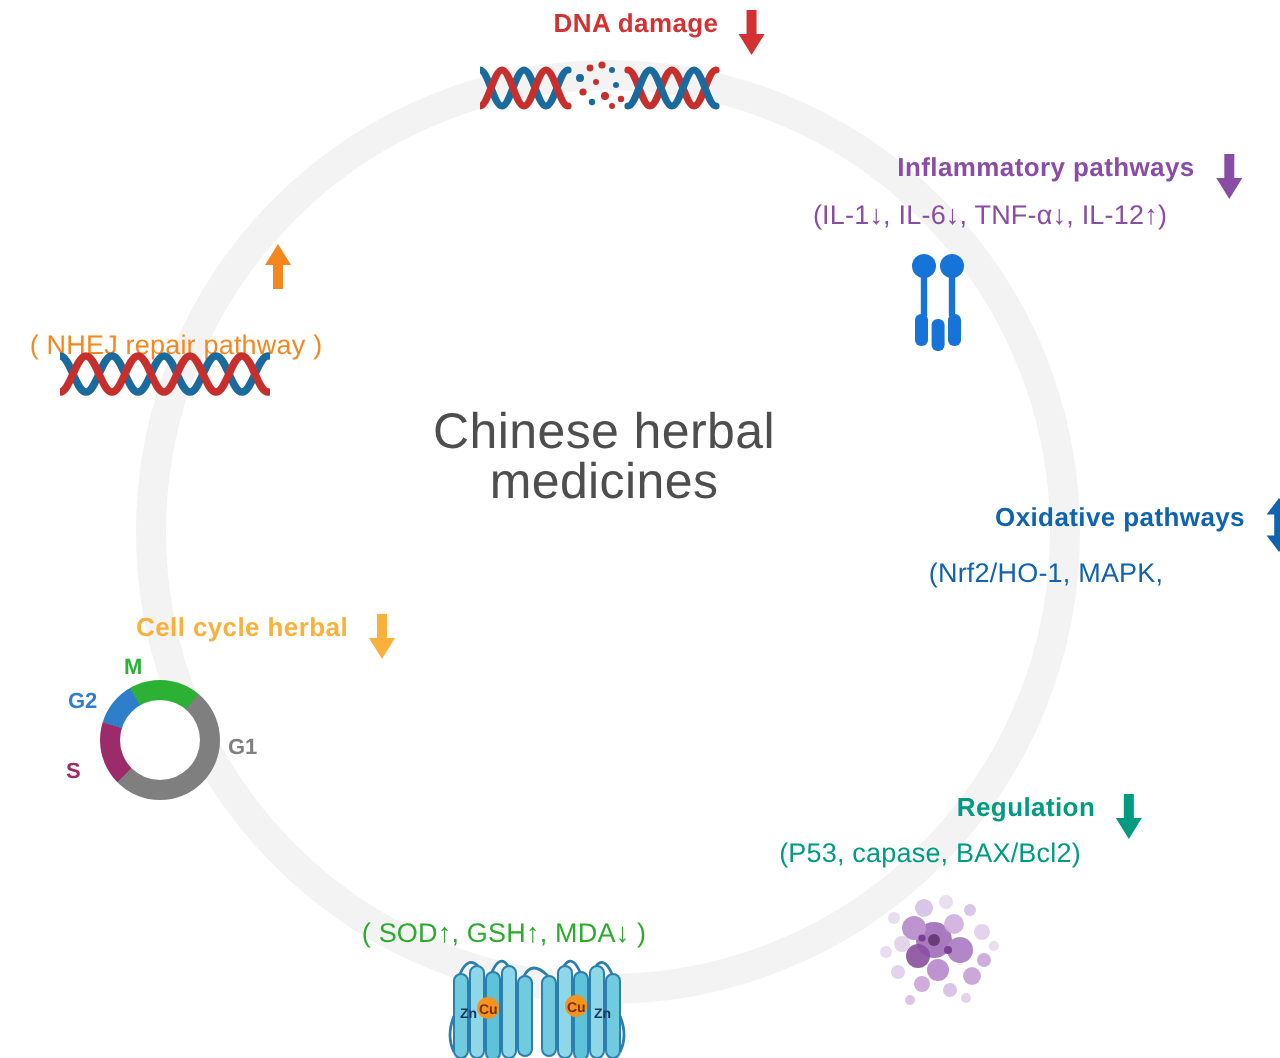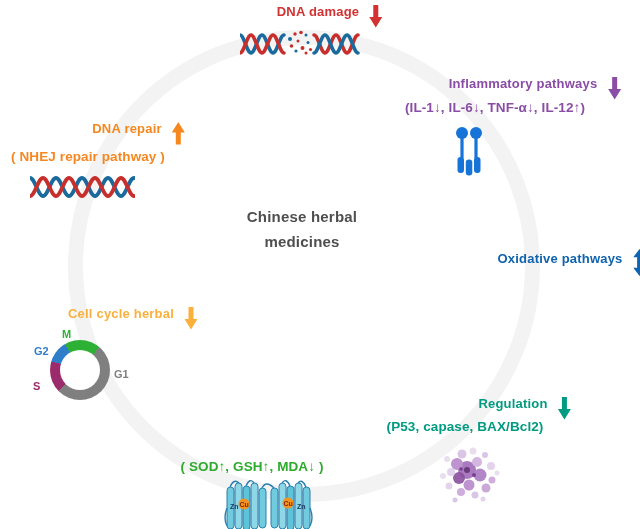--- a/index.html
+++ b/index.html
@@ -11,33 +11,33 @@
     position:absolute;left:68px;top:30px;width:472px;height:472px;
     border:15px solid #f3f3f3;border-radius:50%;box-sizing:border-box;
   }
   .trow{
     position:absolute;transform:translateX(-50%);
     display:flex;align-items:flex-start;gap:10px;
     font-weight:bold;font-size:13px;white-space:nowrap;letter-spacing:.2px;margin-left:48px;
   }
   .sub{
     position:absolute;transform:translateX(-50%);
-    font-weight:bold;font-size:13.5px;white-space:nowrap;letter-spacing:.1px;
+    font-weight:normal;font-size:13.5px;white-space:nowrap;letter-spacing:.1px;
   }
   .c-red{color:#d23231}
   .c-purple{color:#8a4da5}
   .c-orange{color:#f6871f}
   .c-amber{color:#fbb03b}
   .c-blue{color:#1063ae}
   .c-teal{color:#009b80}
   .c-green{color:#2dab2d}
   .abs{position:absolute}
   .center-text{
     position:absolute;left:202px;top:204px;width:200px;text-align:center;
-    font-weight:bold;font-size:15px;line-height:25px;color:#4e4e4e;letter-spacing:.2px;
+    font-weight:normal;font-size:25px;line-height:25px;color:#4e4e4e;letter-spacing:.2px;
   }
   .arr{flex:0 0 auto;margin-top:1px}
   .cycle-donut{
     position:absolute;left:50px;top:340px;width:60px;height:60px;border-radius:50%;
     background:conic-gradient(#2db135 0deg 40deg,#7f7f7f 40deg 225deg,#9c2b6b 225deg 287deg,#2e7ec9 287deg 330deg,#2db135 330deg 360deg);
   }
   .cycle-donut::after{
     content:"";position:absolute;left:10px;top:10px;width:40px;height:40px;
     background:#ffffff;border-radius:50%;
   }
@@ -85,42 +85,42 @@
     <circle cx="11" cy="7" r="6" fill="#1673d8"></circle>
     <circle cx="25" cy="7" r="6" fill="#1673d8"></circle>
     <rect x="9.4" y="11" width="3.2" height="21" fill="#1673d8"></rect>
     <rect x="23.4" y="11" width="3.2" height="21" fill="#1673d8"></rect>
     <rect x="6.5" y="31" width="6.5" height="16" rx="3" fill="#1673d8"></rect>
     <rect x="14.8" y="33.5" width="6.5" height="16" rx="3" fill="#1673d8"></rect>
     <rect x="23" y="31" width="6.5" height="16" rx="3" fill="#1673d8"></rect>
   </svg>
 
   <div class="trow c-orange" style="left:91px;top:121px">
-    <span>DNA repair</span>
     <svg class="arr" width="14" height="23" viewBox="0 0 14 23">
       <path d="M4.5,22.5 L9.5,22.5 L9.5,10.5 L13.5,10.5 L7,0 L0.5,10.5 L4.5,10.5 Z" fill="#f6871f"></path>
     </svg>
   </div>
-  <div class="sub c-orange" style="left:88px;top:149px">( NHEJ repair pathway )</div>
+  <div class="sub c-orange" style="left:88px;top:165px">( NHEJ repair pathway )</div>
   <svg class="abs" style="left:30px;top:174px" width="105" height="26" viewBox="0 0 105 26">
     <path d="M0,4 C5,4 8,22 13,22 C18,22 21,4 26,4 C31,4 34,22 39,22 C44,22 47,4 52,4 C57,4 60,22 65,22 C70,22 73,4 78,4 C83,4 86,22 91,22 C96,22 99,4 104,4" fill="none" stroke="#1a6a9d" stroke-width="3.8" stroke-linecap="round"></path>
     <path d="M0,22 C5,22 8,4 13,4 C18,4 21,22 26,22 C31,22 34,4 39,4 C44,4 47,22 52,22 C57,22 60,4 65,4 C70,4 73,22 78,22 C83,22 86,4 91,4 C96,4 99,22 104,22" fill="none" stroke="#c62f2c" stroke-width="3.8" stroke-linecap="round"></path>
   </svg>
 
   <div class="center-text">
     <div>Chinese herbal</div>
     <div>medicines</div>
   </div>
 
   <div class="trow c-blue" style="left:524px;top:251px">
     <span>Oxidative pathways</span>
     <svg class="arr" width="14" height="27" viewBox="0 0 14 27" style="margin-top:-2px">
       <path d="M7,0 L13.2,8.2 L9.4,8.2 L9.4,18.8 L13.2,18.8 L7,27 L0.8,18.8 L4.6,18.8 L4.6,8.2 L0.8,8.2 Z" fill="#1063ae"></path>
     </svg>
   </div>
+  <div class="sub c-blue" style="left:523px;top:279px">(Nrf2/HO-1, MAPK,</div>
 
   <div class="trow c-amber" style="left:85px;top:306px">
     <span>Cell cycle herbal</span>
     <svg class="arr" width="14" height="23" viewBox="0 0 14 23">
       <path d="M4.5,0 L9.5,0 L9.5,12 L13.5,12 L7,22.5 L0.5,12 L4.5,12 Z" fill="#fbb03b"></path>
     </svg>
   </div>
   <div class="cycle-donut"></div>
   <span class="cyc-label" style="left:62px;top:328px;color:#2db135">M</span>
   <span class="cyc-label" style="left:34px;top:345px;color:#2e7ec9">G2</span>

